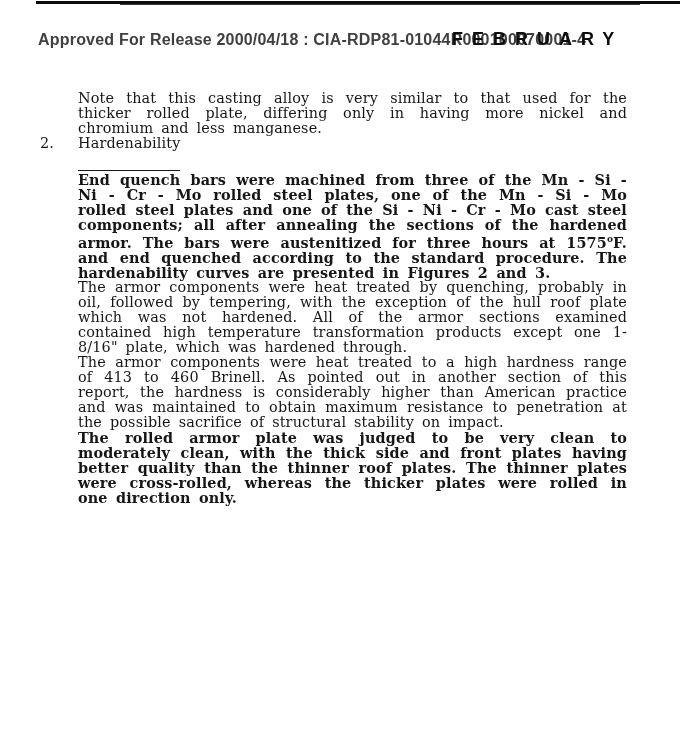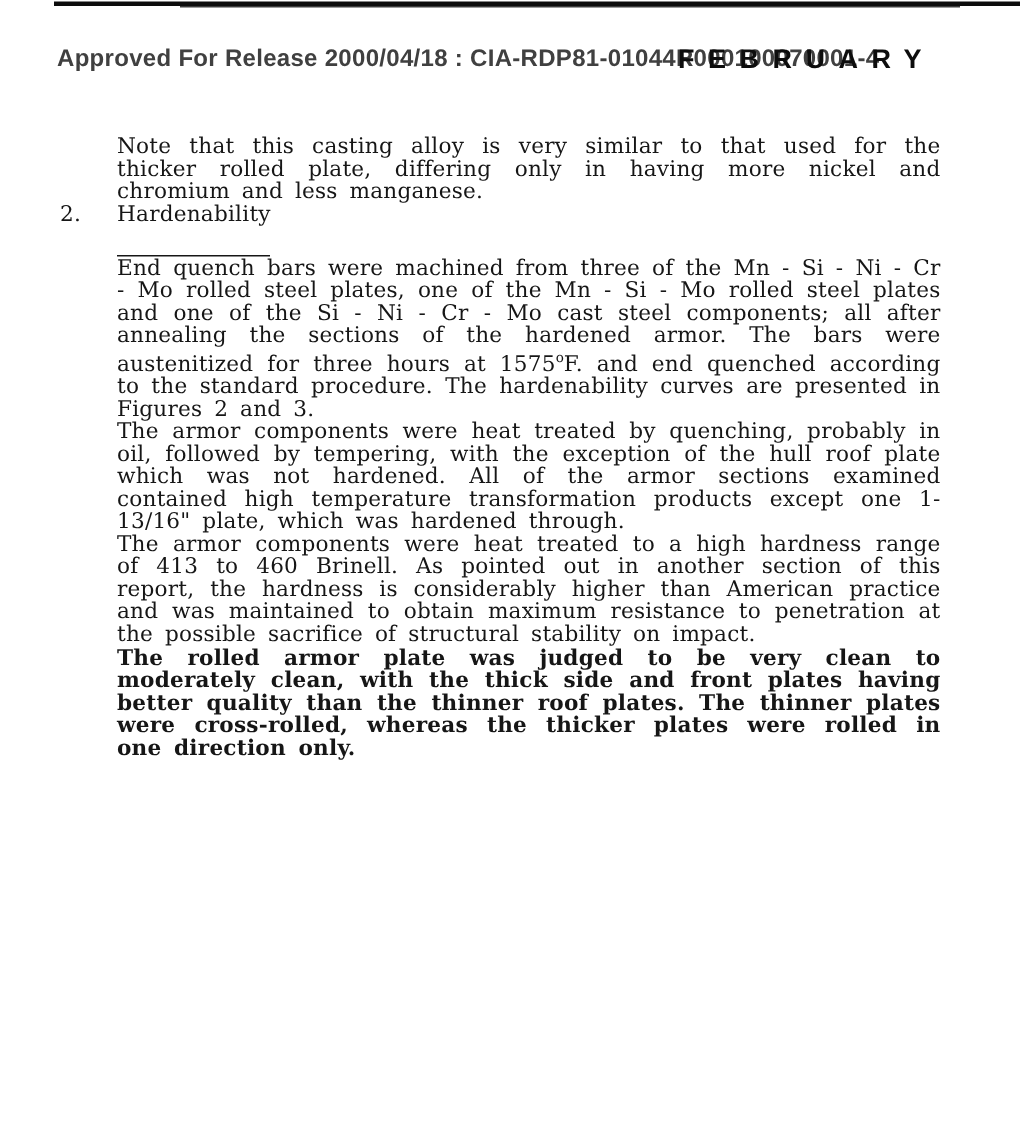--- a/index.html
+++ b/index.html
@@ -45,21 +45,21 @@
   .content {
     position: absolute; left: 78px; top: 91px; width: 549px;
     font-size: 14.4px; line-height: 15px;
     text-align: justify; word-spacing: 3.2px; letter-spacing: 0.15px;
   }
   .content p { margin: 0; }
   .p-note        { margin-bottom: 16px; }
   .heading-row   { position: relative; margin-bottom: 21px; }
   .section-number{ position: absolute; left: -38px; top: 0; }
   .section-title { border-bottom: 1.6px solid #161616; padding-bottom: 19px; }
-  .p-quench      { margin-bottom: 18px; }
+  .p-quench      { margin-bottom: 18px; font-weight: bold; }
   .p-sufficient  { margin-bottom: 22px; }
   .p-heat        { margin-bottom: 20px; }
   .p-hardness    { margin-bottom: 15px; }
   .p-rolled      { margin-bottom: 17px; font-weight: bold; }
   .sup-deg {
     font-size: 9px; vertical-align: 6px; letter-spacing: 0;
     word-spacing: 0;
   }
 </style>
 </head>
@@ -78,20 +78,20 @@
   <p class="p-note">Note that this casting alloy is very similar to that used for the thicker rolled plate, differing only in having more nickel and chromium and less manganese.</p>
 
   <div class="heading-row">
     <span class="section-number">2.</span>
     <span class="section-title">Hardenability</span>
   </div>
 
   <p class="p-quench"><span>End quench bars were machined from three of the Mn - Si - Ni - Cr - Mo rolled steel plates, one of the Mn - Si - Mo rolled steel plates and one of the Si - Ni - Cr - Mo cast steel components; all after annealing the sections of the hardened armor.  The bars were austenitized for three hours at 1575</span><span class="sup-deg">o</span><span>F. and end quenched according to the standard procedure.  The hardenability curves are presented in Figures 2 and 3.</span></p>
 
 
-  <p class="p-heat">The armor components were heat treated by quenching, probably in oil, followed by tempering, with the exception of the hull roof plate which was not hardened.  All of the armor sections examined contained high temperature transformation products except one 1-13/16" plate, which was hardened through.</p>
+  <p class="p-heat">The armor components were heat treated by quenching, probably in oil, followed by tempering, with the exception of the hull roof plate which was not hardened.  All of the armor sections examined contained high temperature transformation products except one 1-8/16" plate, which was hardened through.</p>
 
   <p class="p-hardness">The armor components were heat treated to a high hardness range of 413 to 460 Brinell.  As pointed out in another section of this report, the hardness is considerably higher than American practice and was maintained to obtain maximum resistance to penetration at the possible sacrifice of structural stability on impact.</p>
 
   <p class="p-rolled">The rolled armor plate was judged to be very clean to moderately clean, with the thick side and front plates having better quality than the thinner roof plates.  The thinner plates were cross-rolled, whereas the thicker plates were rolled in one direction only.</p>
 
 
 </div>
 
 </body></html>

